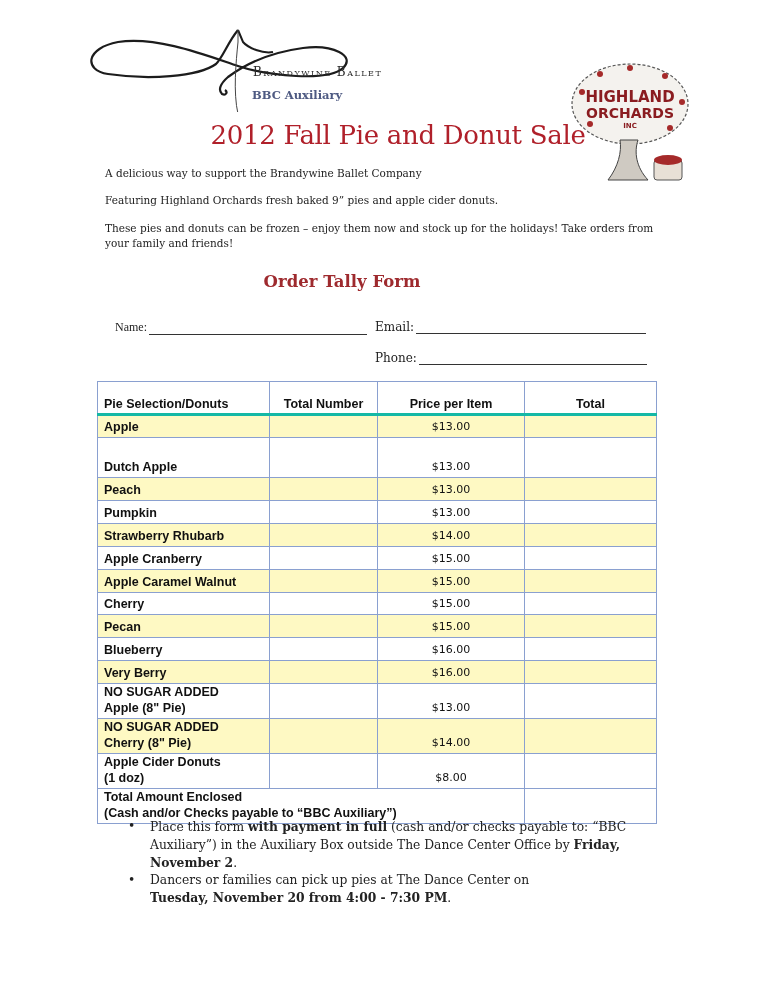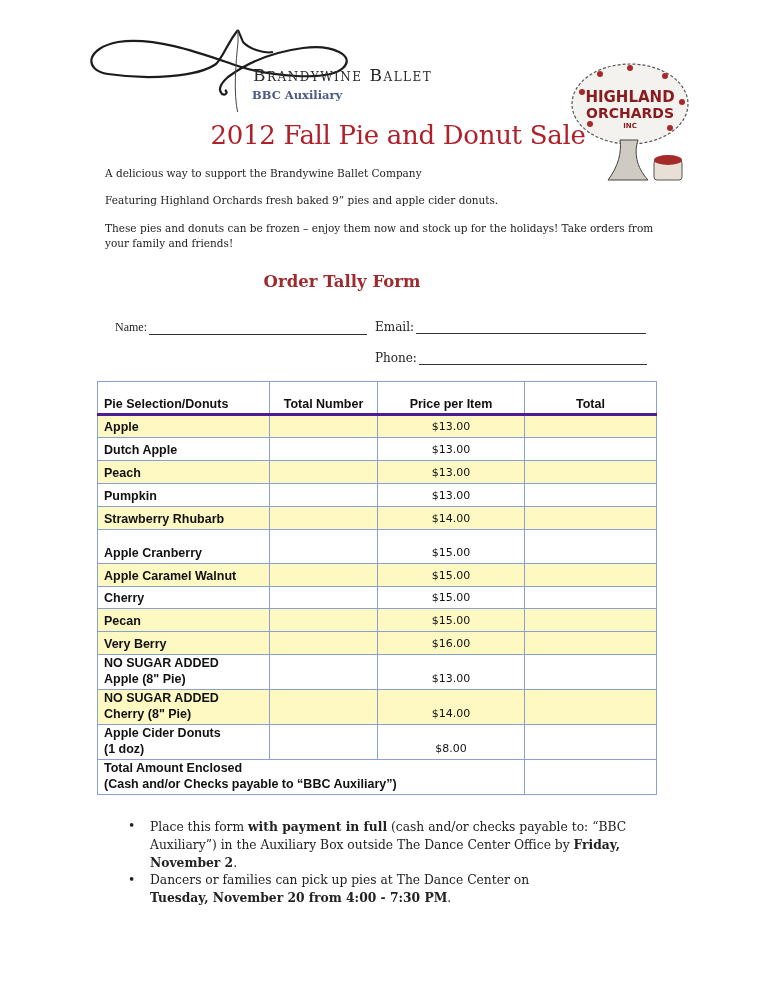--- a/index.html
+++ b/index.html
@@ -3,40 +3,40 @@
 <meta charset="utf-8">
 <style>
   html, body { margin:0; padding:0; background:#ffffff; }
   body { width:772px; height:1000px; position:relative; overflow:hidden;
          font-family:"DejaVu Serif", "Liberation Serif", serif; color:#1a1a1a; }
   .abs { position:absolute; }
   
   #bb-logo { left:88px; top:22px; width:380px; height:90px; }
   #bb-logo svg { position:absolute; left:0; top:0; }
   .bb-name { position:absolute; left:165px; top:43px; font-family:"DejaVu Serif", serif;
-             font-size:17px; letter-spacing:1.5px; color:#2a2a2a; font-variant:small-caps; }
+             font-size:12px; letter-spacing:1.5px; color:#2a2a2a; font-variant:small-caps; }
   .bb-aux { position:absolute; left:164px; top:66px; font-family:"DejaVu Serif", serif;
             font-weight:bold; font-size:11.5px; color:#4e5a82; }
   #ho-logo { left:570px; top:62px; width:120px; height:125px; }
   .ho-text { position:absolute; left:0; width:120px; text-align:center; color:#8a1c20;
              font-family:"DejaVu Sans", sans-serif; font-weight:bold; }
   h1.title { position:absolute; left:0; width:772px; top:120px; margin:0; text-align:center;
              font-family:"DejaVu Serif", serif; font-size:26px; font-weight:normal; color:#b0202a;
              padding-left:24px; box-sizing:border-box; letter-spacing:-0.3px; }
   .intro { position:absolute; left:105px; width:560px; font-size:10.5px; line-height:15px; color:#222; }
   h2.sub { position:absolute; left:0; width:684px; top:272px; margin:0; text-align:center;
            font-family:"DejaVu Serif", serif; font-size:16.5px; font-weight:bold; color:#9e2a2e; }
   .field { position:absolute; font-size:12px; color:#222; display:flex; align-items:flex-end; }
   .field .line { border-bottom:1px solid #333; height:12px; margin-left:2px; }
   
   table.tally { position:absolute; left:97px; top:381px; border-collapse:collapse;
                 font-family:"Liberation Sans", "DejaVu Sans", sans-serif; font-size:12.5px; }
   table.tally td, table.tally th { border:1px solid #8aa0d0; padding:0 6px; color:#111; }
   table.tally th { height:29px; vertical-align:bottom; padding-bottom:2px; font-weight:bold; font-size:12.5px; }
-  table.tally thead tr { border-bottom:3px solid #4c1d95; }
+  table.tally thead tr { border-bottom:3px solid #14b8a6; }
   table.tally th.c1 { text-align:left; }
   table.tally tr.alt td { background:#fef9c3; }
   table.tally td.name { font-weight:bold; vertical-align:bottom; padding-bottom:2px; line-height:16px; }
   table.tally td.price { text-align:center; font-family:"DejaVu Sans", sans-serif; font-size:11px;
                          vertical-align:bottom; padding-bottom:4px; }
   .bullets { position:absolute; left:128px; top:818px; width:520px; font-size:12.3px; line-height:17px; color:#222; }
   .bullet { position:relative; padding-left:22px; margin-bottom:0; }
   .bullet .dot { position:absolute; left:0; top:0; }
 </style>
 </head>
@@ -107,21 +107,21 @@
       <th>Total</th>
     </tr>
   </thead>
   <tbody>
     <tr class="alt" style="height:23px">
       <td class="name">Apple</td>
       <td></td>
       <td class="price">$13.00</td>
       <td></td>
     </tr>
-    <tr style="height:23px">
+    <tr style="height:40px">
       <td class="name">Dutch Apple</td>
       <td></td>
       <td class="price">$13.00</td>
       <td></td>
     </tr>
     <tr class="alt" style="height:23px">
       <td class="name">Peach</td>
       <td></td>
       <td class="price">$13.00</td>
       <td></td>
@@ -131,21 +131,21 @@
       <td></td>
       <td class="price">$13.00</td>
       <td></td>
     </tr>
     <tr class="alt" style="height:23px">
       <td class="name">Strawberry Rhubarb</td>
       <td></td>
       <td class="price">$14.00</td>
       <td></td>
     </tr>
-    <tr style="height:34px">
+    <tr style="height:23px">
       <td class="name">Apple Cranberry</td>
       <td></td>
       <td class="price">$15.00</td>
       <td></td>
     </tr>
     <tr class="alt" style="height:23px">
       <td class="name">Apple Caramel Walnut</td>
       <td></td>
       <td class="price">$15.00</td>
       <td></td>
@@ -153,20 +153,26 @@
     <tr style="height:22px">
       <td class="name">Cherry</td>
       <td></td>
       <td class="price">$15.00</td>
       <td></td>
     </tr>
     <tr class="alt" style="height:23px">
       <td class="name">Pecan</td>
       <td></td>
       <td class="price">$15.00</td>
+      <td></td>
+    </tr>
+    <tr style="height:23px">
+      <td class="name">Blueberry</td>
+      <td></td>
+      <td class="price">$16.00</td>
       <td></td>
     </tr>
     <tr class="alt" style="height:23px">
       <td class="name">Very Berry</td>
       <td></td>
       <td class="price">$16.00</td>
       <td></td>
     </tr>
     <tr style="height:34px">
       <td class="name">

